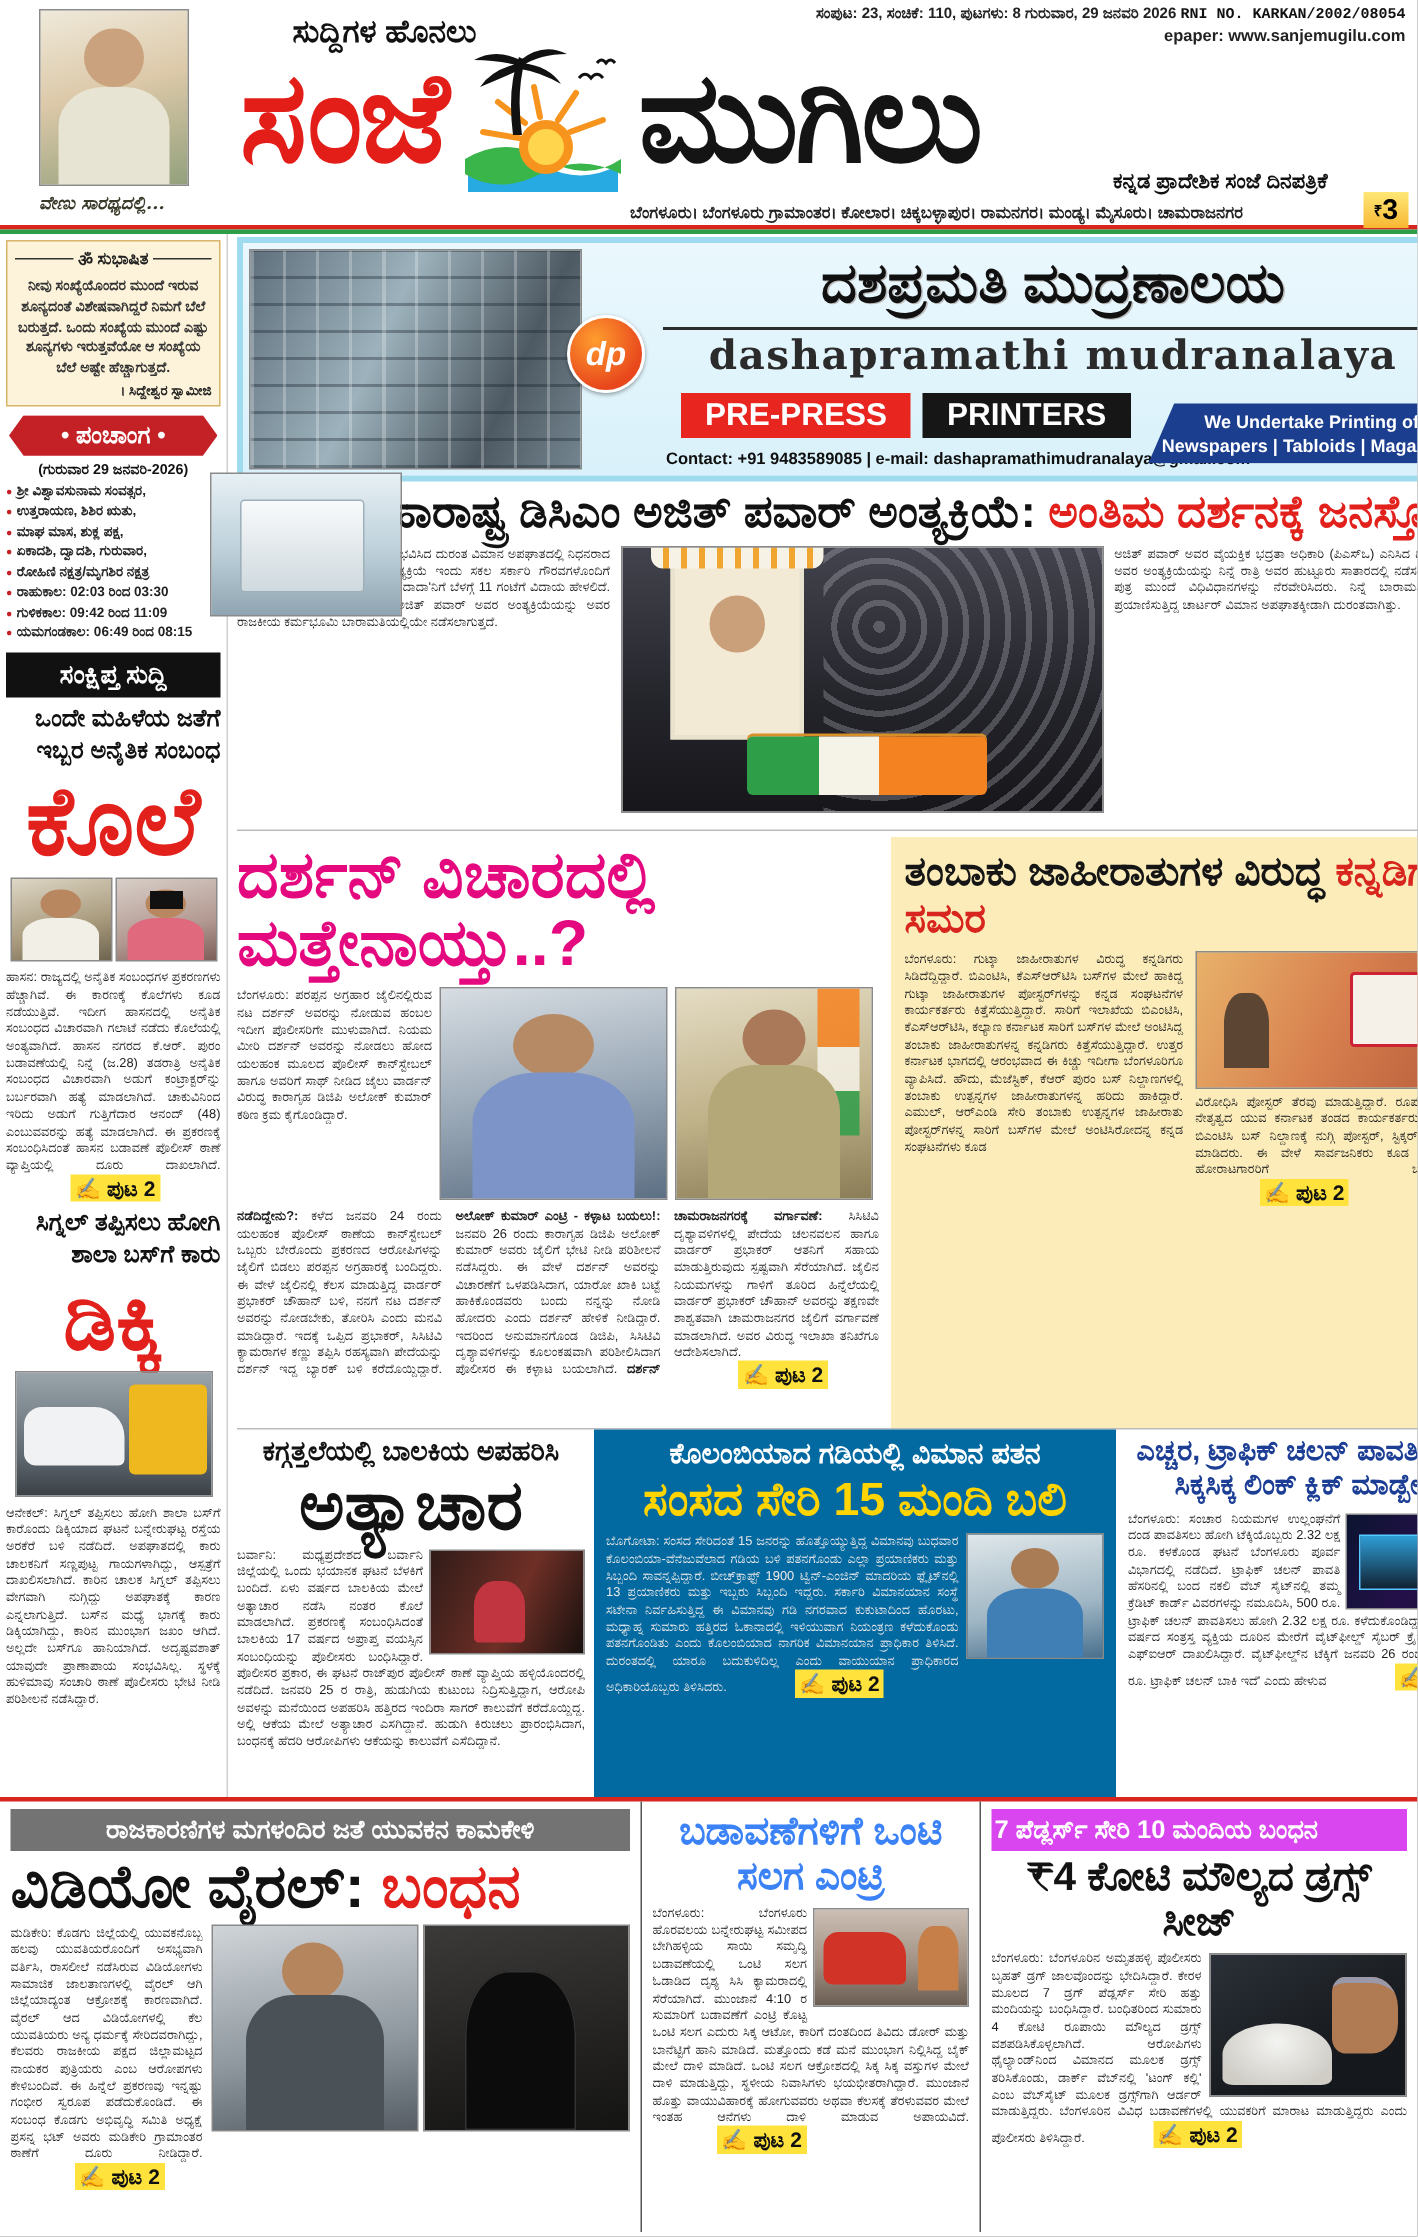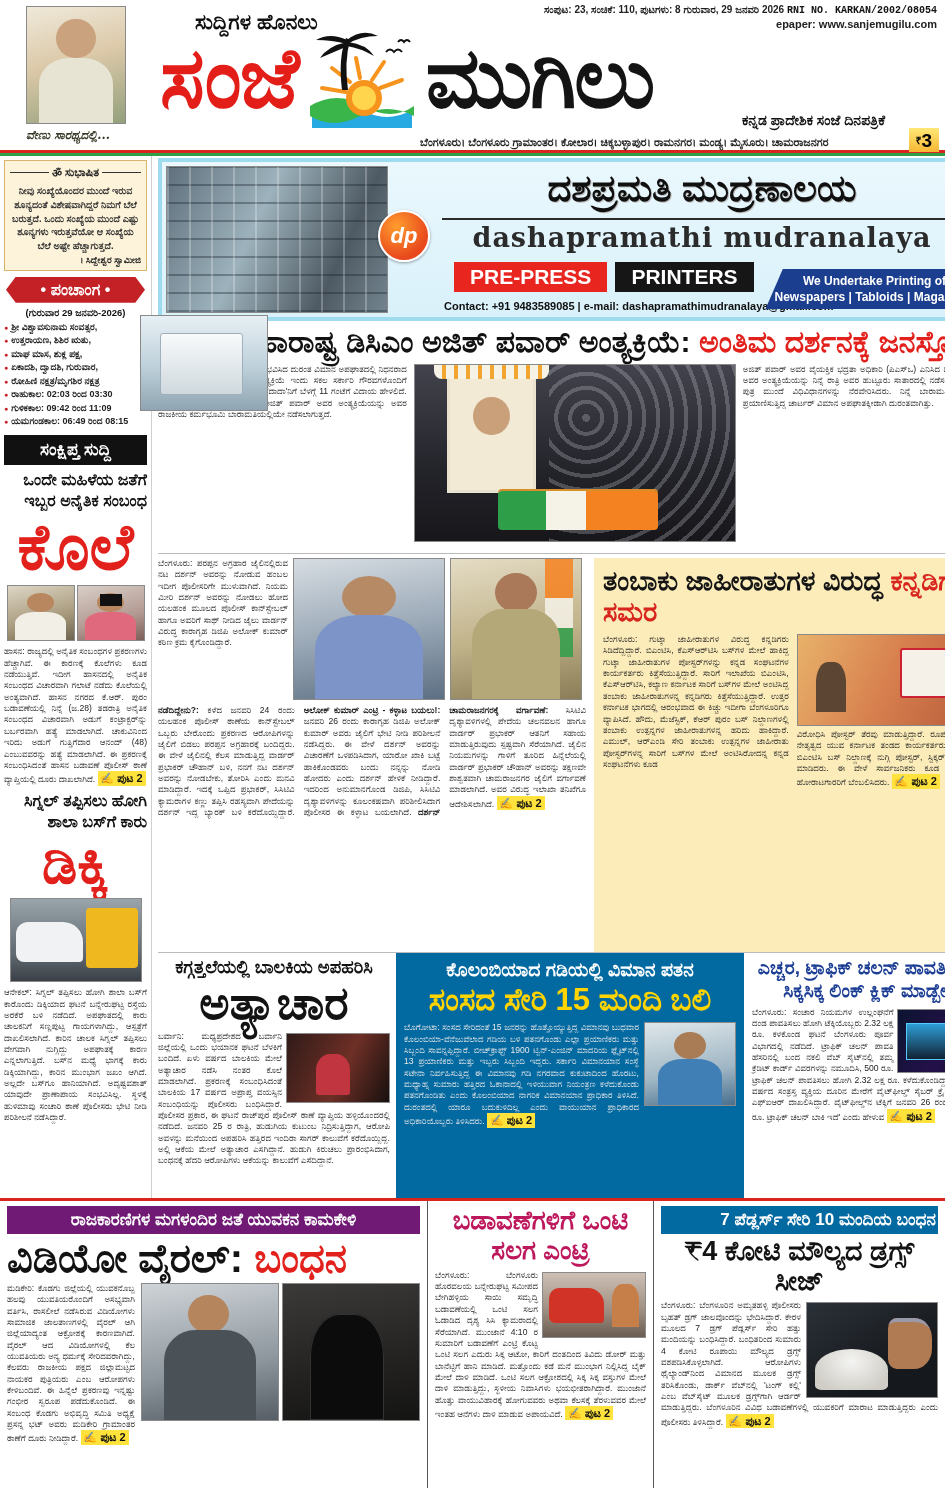--- a/index.html
+++ b/index.html
@@ -47,21 +47,21 @@
   .pan-list { list-style:none; margin-top:2px; }
   .pan-list li { font-size:9px; font-weight:bold; color:#222; line-height:1.5; }
   .pan-list li::before { content:"●"; color:#c42127; font-size:7px; margin-right:3px; }
   .brief-bar { margin-top:6px; background:#111; color:#fff; text-align:center; font-size:17px; font-weight:800; padding:5px 0; }
   .kicker-k { margin-top:5px; text-align:right; font-size:16px; font-weight:800; line-height:1.3; color:#111; }
   .display-red { color:#e2211c; font-weight:900; font-size:64px; line-height:1; text-align:center; margin:4px 0 6px; }
   .display-red.small { font-size:56px; }
   .murder-photos { display:flex; gap:2px; justify-content:center; }
   .sidebar .body-txt { margin-top:5px; }
   .body-txt { font-size:8.6px; line-height:1.32; text-align:justify; color:#1c1c1c; }
-  .ptag { display:inline-block; background:#ffe33c; color:#111; font-size:11px; font-weight:bold; padding:0 3px; white-space:nowrap; }
+  .ptag { display:inline-block; background:#ffe33c; color:#111; font-size:14px; font-weight:bold; padding:0 3px; white-space:nowrap;margin-left:43px; }
   .ptag .pen { color:#c42127; font-style:normal; }
 
   
   .ad { height:163px; border:4px solid #9fdbee; background:linear-gradient(180deg,#eaf8fd,#d9f1fa); position:relative; flex:0 0 163px; }
   .ad-press { position:absolute; left:4px; top:4px; width:222px; height:147px; }
   .dp-logo { position:absolute; left:216px; top:48px; width:52px; height:52px; border-radius:50%; background:radial-gradient(circle at 35% 30%,#ff9d2e,#e8481c 70%); border:2px solid #fff; color:#fff; font-weight:900; font-size:22px; font-style:italic; display:flex; align-items:center; justify-content:center; box-shadow:0 1px 3px rgba(0,0,0,.4); }
   .ad-kn-title { position:absolute; left:280px; top:8px; width:520px; text-align:center; font-size:37px; font-weight:900; color:#101010; text-shadow:1px 1px 0 #bbb; line-height:1; }
   .ad-en-title { position:absolute; left:280px; top:56px; width:520px; text-align:center; font-family:"DejaVu Serif", serif; font-size:27px; font-weight:bold; color:#2b2b2b; border-top:2px solid #2b2b2b; padding-top:2px; letter-spacing:1px; }
   .ad-boxes { position:absolute; left:292px; top:100px; display:flex; }
   .box-prepress { background:#e8261f; color:#fff; font-size:21px; font-weight:900; padding:3px 16px; }
@@ -110,31 +110,31 @@
   .plane .body-txt { color:#e8e8e8; }
   .ph-pilot { float:right; width:92px; height:84px; margin:0 0 3px 5px; }
   .challan { flex:1; padding:4px 2px 0 8px; }
   .hl-blue { color:#1c3e94; font-size:19px; font-weight:900; text-align:center; line-height:1.2; margin-bottom:4px; }
   .ph-hacker { float:right; width:92px; height:64px; margin:2px 0 2px 4px; }
 
   
   .bottom-row { display:flex; height:290px; border-top:3px solid #d8251d; }
   .bcol { padding:5px 7px 0; }
   .viral { width:428px; flex:0 0 428px; border-right:1px solid #555; }
-  .kicker-bar { background:#701a75; color:#fff; font-size:17px; font-weight:800; text-align:center; padding:4px 2px; }
+  .kicker-bar { background:#737373; color:#fff; font-size:17px; font-weight:800; text-align:center; padding:4px 2px; }
   .viral-head { font-size:40px; font-weight:900; line-height:1.05; margin:3px 0 4px; }
   .viral-body { display:flex; gap:6px; }
   .viral-body .vtxt { width:128px; flex:0 0 128px; }
   .viral-photos { flex:1; display:flex; gap:3px; }
   .ph-man1, .ph-man2 { flex:1; height:138px; }
   .elephant { width:226px; flex:0 0 226px; border-right:1px solid #555; }
-  .hl-magenta2 { color:#be185d; font-size:26px; font-weight:900; text-align:center; line-height:1.15; margin-bottom:4px; }
+  .hl-magenta2 { color:#3b82f6; font-size:26px; font-weight:900; text-align:center; line-height:1.15; margin-bottom:4px; }
   .ph-car { float:right; width:104px; height:66px; margin:2px 0 2px 4px; }
   .drugs { flex:1; }
-  .kicker-red { background:#0369a1; color:#fff; font-size:17px; font-weight:800; text-align:right; padding:4px 2px; }
+  .kicker-red { background:#d946ef; color:#fff; font-size:17px; font-weight:800; text-align:left; padding:4px 2px; }
   .drugs-head { font-size:27px; font-weight:900; color:#131313; text-align:center; line-height:1.1; margin:3px 0 4px; }
   .ph-drugs { float:right; width:132px; height:96px; margin:2px 0 2px 5px; }
 
   
   .ph { position:relative; border:1px solid #8a8a8a; overflow:hidden; background:#b9b9b9; }
   .ph-portrait { background:linear-gradient(165deg,#efe9da 0%,#dcc9a9 45%,#93a07c 100%); }
   .ph-portrait::before { content:""; position:absolute; left:30%; top:10%; width:40%; height:34%; border-radius:50%; background:#caa27e; }
   .ph-portrait::after { content:""; position:absolute; left:12%; top:44%; width:76%; height:56%; border-radius:40% 40% 0 0; background:#e8e4d4; }
   .ph-press { background:linear-gradient(115deg,#5f707c,#9db2bc 40%,#4e5a63 75%,#74858f); }
   .ph-press::after { content:""; position:absolute; inset:0; background:repeating-linear-gradient(90deg,rgba(255,255,255,.25) 0 2px,transparent 2px 22px),repeating-linear-gradient(0deg,rgba(20,30,40,.35) 0 2px,transparent 2px 18px); }
@@ -309,20 +309,21 @@
             <div class="fp-flag"></div>
           </div>
           <div class="col body-txt">ಅಜಿತ್ ಪವಾರ್ ಅವರ ವೈಯಕ್ತಿಕ ಭದ್ರತಾ ಅಧಿಕಾರಿ (ಪಿಎಸ್‌ಒ) ಎನಿಸಿದ ದಿಲೀಪ್ ಜಾಧವ್ ಅವರ ಅಂತ್ಯಕ್ರಿಯೆಯನ್ನು ನಿನ್ನೆ ರಾತ್ರಿ ಅವರ ಹುಟ್ಟೂರು ಸಾತಾರದಲ್ಲಿ ನಡೆಸಲಾಯಿತು. ಅವರ ಪುತ್ರ ಮುಂದೆ ವಿಧಿವಿಧಾನಗಳನ್ನು ನೆರವೇರಿಸಿದರು. ನಿನ್ನೆ ಬಾರಾಮತಿಯಲ್ಲಿ ಅವರು ಪ್ರಯಾಣಿಸುತ್ತಿದ್ದ ಚಾರ್ಟರ್ ವಿಮಾನ ಅಪಘಾತಕ್ಕೀಡಾಗಿ ದುರಂತವಾಗಿತ್ತು.</div>
         </div>
       </section>
 
       <div class="sep-grey"></div>
 
       <section class="darshan-row">
         <article class="darshan-left">
+          <div class="hl-magenta">ದರ್ಶನ್ ವಿಚಾರದಲ್ಲಿ ಮತ್ತೇನಾಯ್ತು..?</div>
           <div class="darshan-mid">
             <div class="icol body-txt">ಬೆಂಗಳೂರು: ಪರಪ್ಪನ ಅಗ್ರಹಾರ ಜೈಲಿನಲ್ಲಿರುವ ನಟ ದರ್ಶನ್ ಅವರನ್ನು ನೋಡುವ ಹಂಬಲ ಇದೀಗ ಪೊಲೀಸರಿಗೇ ಮುಳುವಾಗಿದೆ. ನಿಯಮ ಮೀರಿ ದರ್ಶನ್ ಅವರನ್ನು ನೋಡಲು ಹೋದ ಯಲಹಂಕ ಮೂಲದ ಪೊಲೀಸ್ ಕಾನ್‌ಸ್ಟೇಬಲ್ ಹಾಗೂ ಅವರಿಗೆ ಸಾಥ್ ನೀಡಿದ ಜೈಲು ವಾರ್ಡನ್ ವಿರುದ್ಧ ಕಾರಾಗೃಹ ಡಿಜಿಪಿ ಅಲೋಕ್ ಕುಮಾರ್ ಕಠಿಣ ಕ್ರಮ ಕೈಗೊಂಡಿದ್ದಾರೆ.</div>
             <div class="ph ph-darshan"></div>
             <div class="ph ph-officer">
                 <div class="off-flag"></div>
               </div>
           </div>
           <div class="darshan-cols body-txt">
             <b>ನಡೆದಿದ್ದೇನು?: </b><span>ಕಳೆದ ಜನವರಿ 24 ರಂದು ಯಲಹಂಕ ಪೊಲೀಸ್ ಠಾಣೆಯ ಕಾನ್‌ಸ್ಟೇಬಲ್ ಒಬ್ಬರು ಬೇರೊಂದು ಪ್ರಕರಣದ ಆರೋಪಿಗಳನ್ನು ಜೈಲಿಗೆ ಬಿಡಲು ಪರಪ್ಪನ ಅಗ್ರಹಾರಕ್ಕೆ ಬಂದಿದ್ದರು. ಈ ವೇಳೆ ಜೈಲಿನಲ್ಲಿ ಕೆಲಸ ಮಾಡುತ್ತಿದ್ದ ವಾರ್ಡರ್ ಪ್ರಭಾಕರ್ ಚೌಹಾನ್ ಬಳಿ, ನನಗೆ ನಟ ದರ್ಶನ್ ಅವರನ್ನು ನೋಡಬೇಕು, ತೋರಿಸಿ ಎಂದು ಮನವಿ ಮಾಡಿದ್ದಾರೆ. ಇದಕ್ಕೆ ಒಪ್ಪಿದ ಪ್ರಭಾಕರ್, ಸಿಸಿಟಿವಿ ಕ್ಯಾಮರಾಗಳ ಕಣ್ಣು ತಪ್ಪಿಸಿ ರಹಸ್ಯವಾಗಿ ಪೇದೆಯನ್ನು ದರ್ಶನ್ ಇದ್ದ ಬ್ಯಾರಕ್ ಬಳಿ ಕರೆದೊಯ್ದಿದ್ದಾರೆ. </span>
             <b>ಅಲೋಕ್ ಕುಮಾರ್ ಎಂಟ್ರಿ - ಕಳ್ಳಾಟ ಬಯಲು!: </b><span>ಜನವರಿ 26 ರಂದು ಕಾರಾಗೃಹ ಡಿಜಿಪಿ ಅಲೋಕ್ ಕುಮಾರ್ ಅವರು ಜೈಲಿಗೆ ಭೇಟಿ ನೀಡಿ ಪರಿಶೀಲನೆ ನಡೆಸಿದ್ದರು. ಈ ವೇಳೆ ದರ್ಶನ್ ಅವರನ್ನು ವಿಚಾರಣೆಗೆ ಒಳಪಡಿಸಿದಾಗ, ಯಾರೋ ಖಾಕಿ ಬಟ್ಟೆ ಹಾಕಿಕೊಂಡವರು ಬಂದು ನನ್ನನ್ನು ನೋಡಿ ಹೋದರು ಎಂದು ದರ್ಶನ್ ಹೇಳಿಕೆ ನೀಡಿದ್ದಾರೆ. ಇದರಿಂದ ಅನುಮಾನಗೊಂಡ ಡಿಜಿಪಿ, ಸಿಸಿಟಿವಿ ದೃಶ್ಯಾವಳಿಗಳನ್ನು ಕೂಲಂಕಷವಾಗಿ ಪರಿಶೀಲಿಸಿದಾಗ ಪೊಲೀಸರ ಈ ಕಳ್ಳಾಟ ಬಯಲಾಗಿದೆ. </span>

